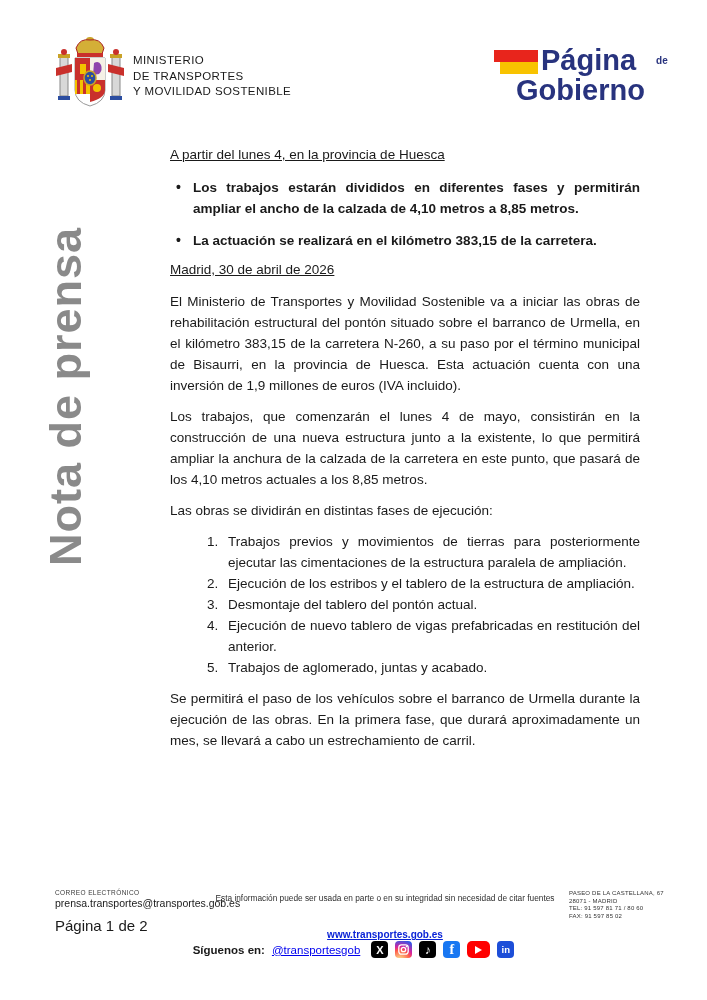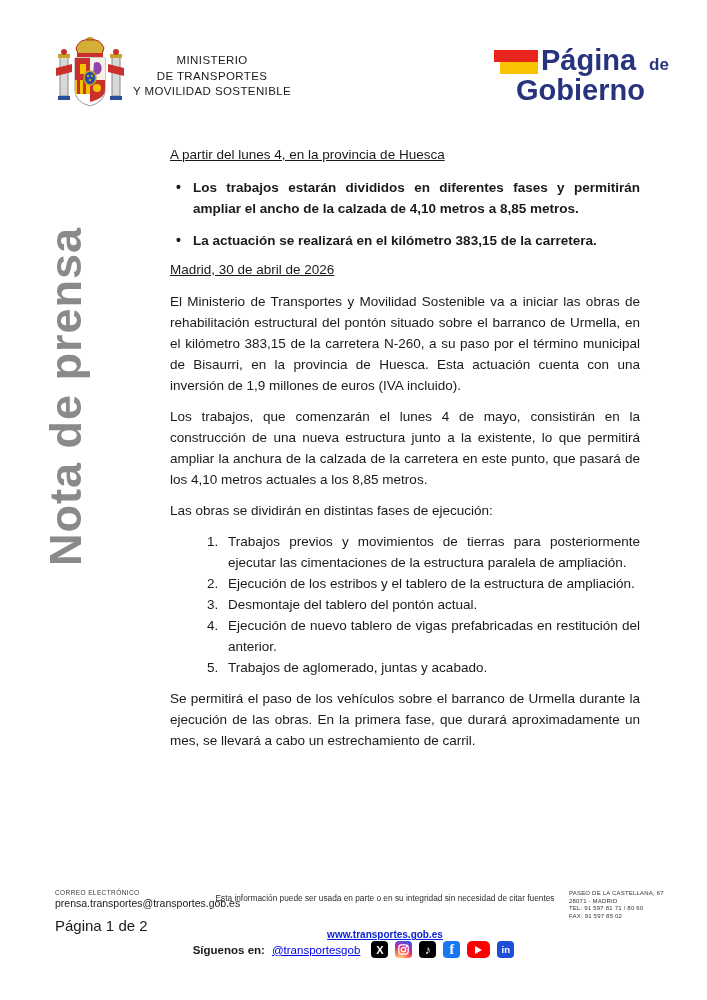--- a/index.html
+++ b/index.html
@@ -11,32 +11,31 @@
     color: #1a1a1a;
     overflow: hidden;
   }
 
   
   .coat-of-arms { position: absolute; left: 54px; top: 34px; }
   .ministry-block {
     position: absolute; left: 133px; top: 53px;
     font-size: 11.5px; line-height: 15.5px; letter-spacing: 0.4px;
     color: #1a1a1a;
-    text-align: center;
   }
   .gov-logo {
     position: absolute; left: 494px; top: 46px; width: 176px;
     color: #28337e; font-weight: bold; line-height: 1;
   }
   .gov-logo .row1 { display: flex; align-items: flex-start; }
   .flag-mark { width: 44px; height: 24px; margin-top: 4px; margin-right: 3px; position: relative; }
   .flag-mark .bar-red { position: absolute; left: 0; top: 0; width: 44px; height: 12px; background: #e8251c; }
   .flag-mark .bar-yellow { position: absolute; left: 6px; top: 12px; width: 38px; height: 12px; background: #f8c300; }
   .gov-line1-main { font-size: 29px; }
-  .gov-line1-suffix { font-size: 17px; margin-left: 13px; margin-top: 10px; }
+  .gov-line1-suffix { font-size: 10px; margin-left: 20px; margin-top: 10px; }
   .gov-line2 { font-size: 29px; margin-left: 22px; margin-top: 1px; }
 
   
   .nota-vertical {
     position: absolute; left: 40px; top: 168px; height: 398px;
     writing-mode: vertical-rl; transform: rotate(180deg);
     font-size: 45px; font-weight: bold; color: #8a8a8a;
     letter-spacing: 1px; white-space: nowrap;
   }
 

